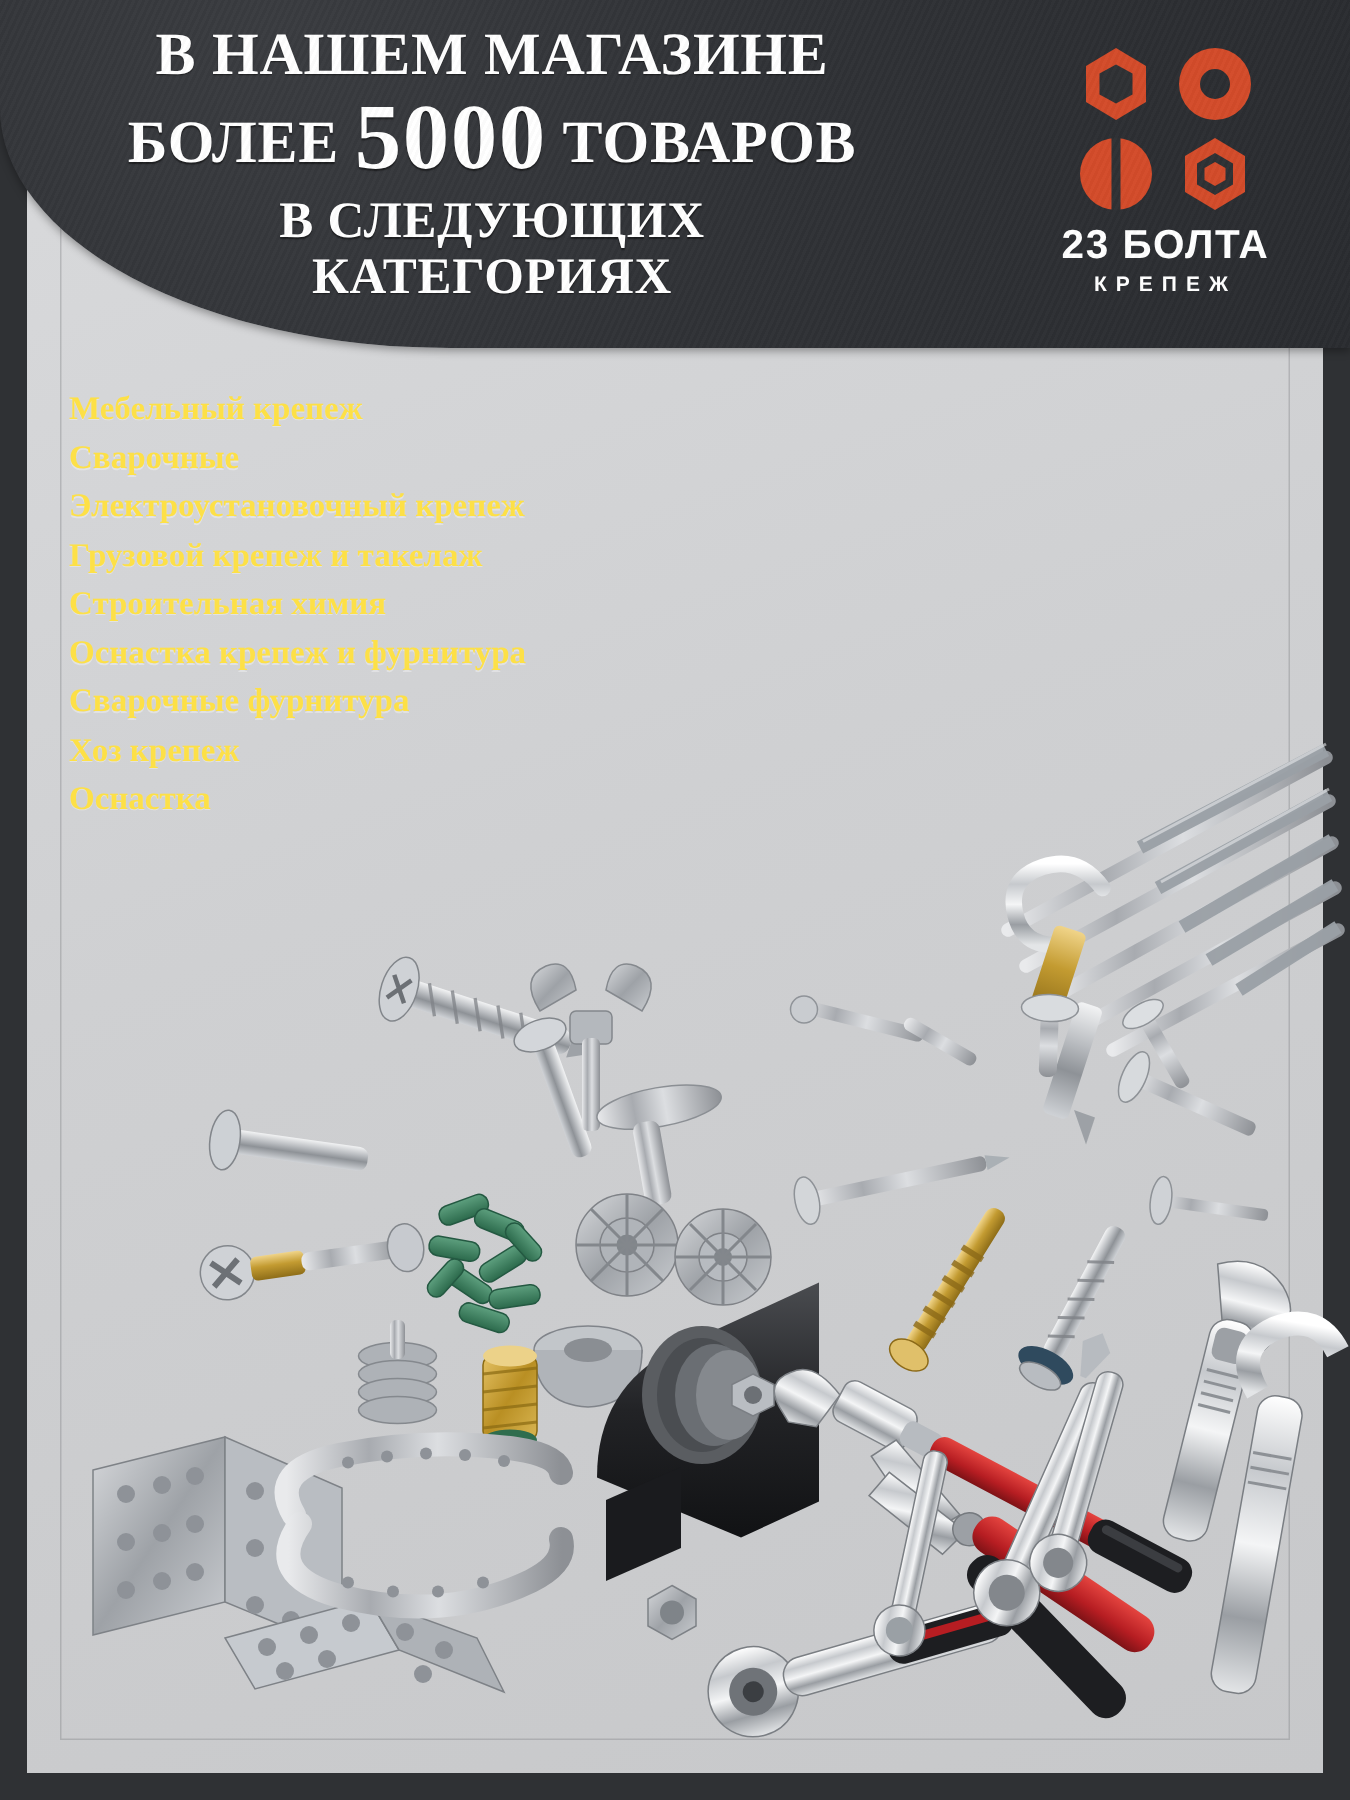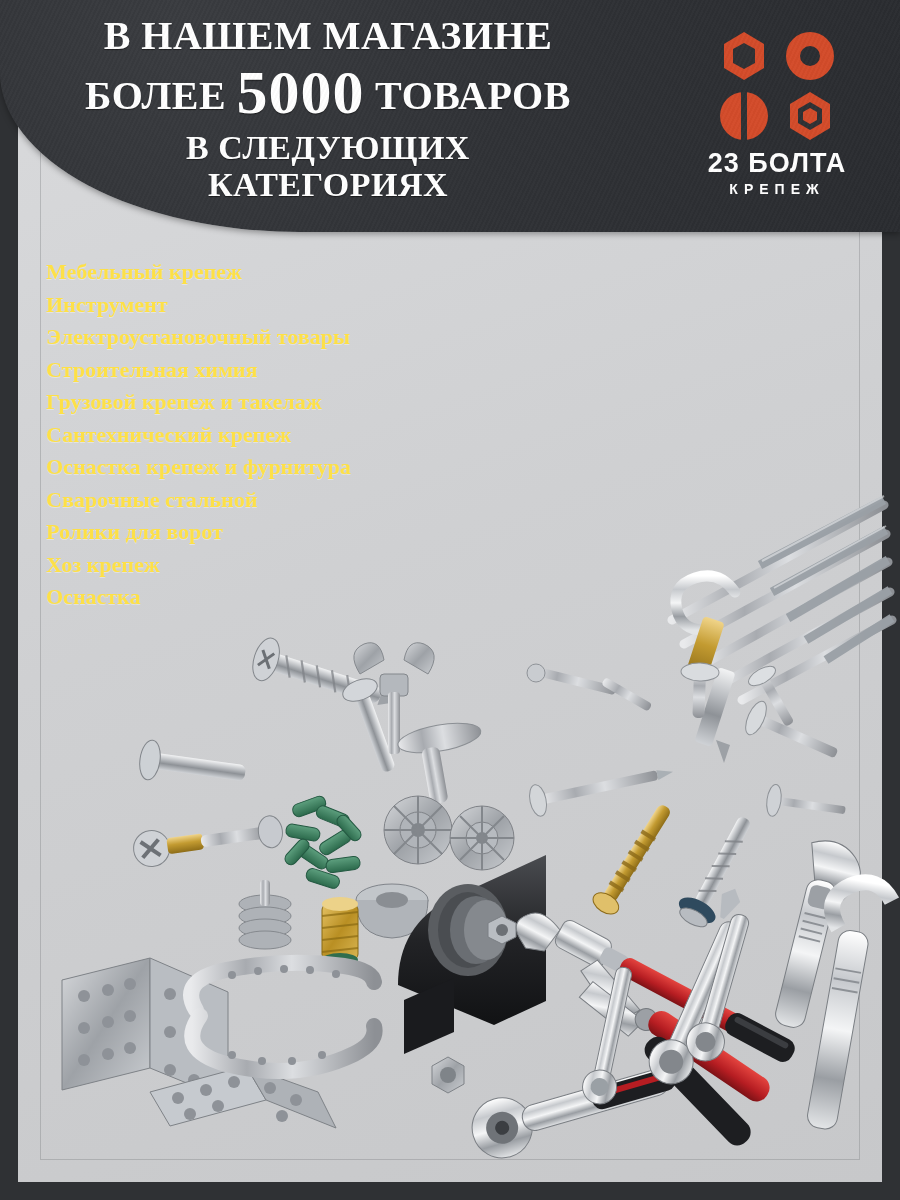--- a/index.html
+++ b/index.html
@@ -574,25 +574,23 @@
           </g>
         </svg>
       </div>
       <div class="logo-name">23 БОЛТА</div>
       <div class="logo-sub">КРЕПЕЖ</div>
     </div>
   </div>
 
   <div class="categories">
     <div class="cat-item">Мебельный крепеж</div>
-    <div class="cat-item">Инструмент</div>
-    <div class="cat-item">Электроустановочный товары</div>
+    <div class="cat-item">Сварочные</div>
+    <div class="cat-item">Электроустановочный крепеж</div>
+    <div class="cat-item">Грузовой крепеж и такелаж</div>
     <div class="cat-item">Строительная химия</div>
-    <div class="cat-item">Грузовой крепеж и такелаж</div>
-    <div class="cat-item">Сантехнический крепеж</div>
     <div class="cat-item">Оснастка крепеж и фурнитура</div>
-    <div class="cat-item">Сварочные стальной</div>
-    <div class="cat-item">Ролики для ворот</div>
+    <div class="cat-item">Сварочные фурнитура</div>
     <div class="cat-item">Хоз крепеж</div>
     <div class="cat-item">Оснастка</div>
   </div>
 
 </div>
 
 </body></html>

